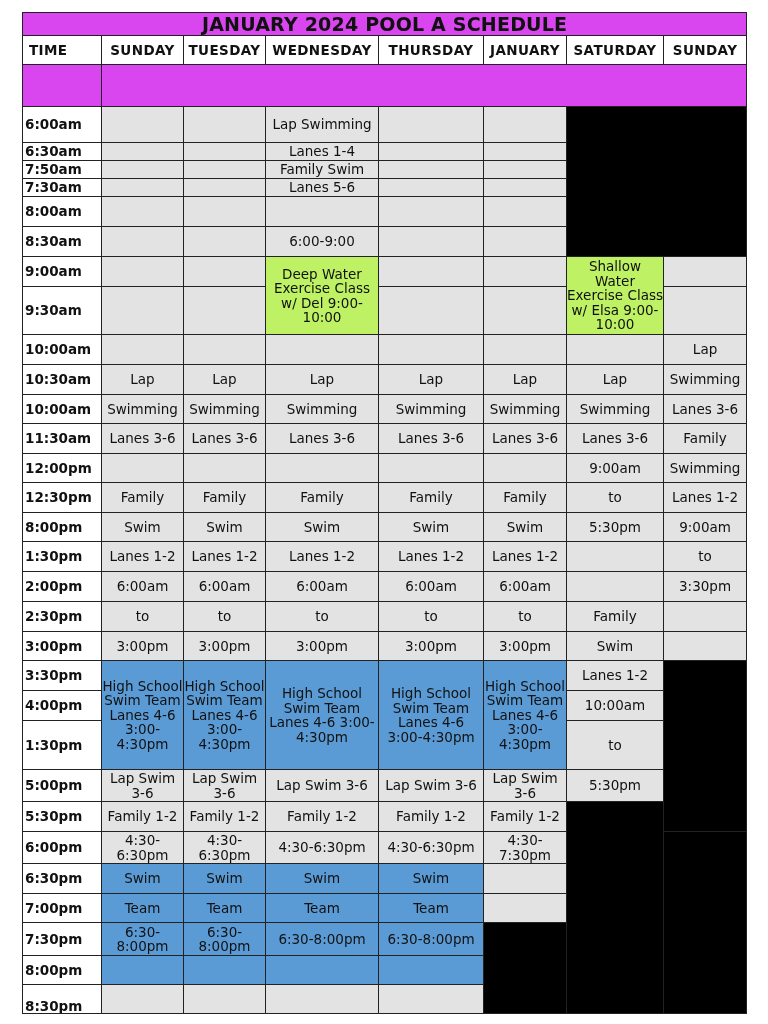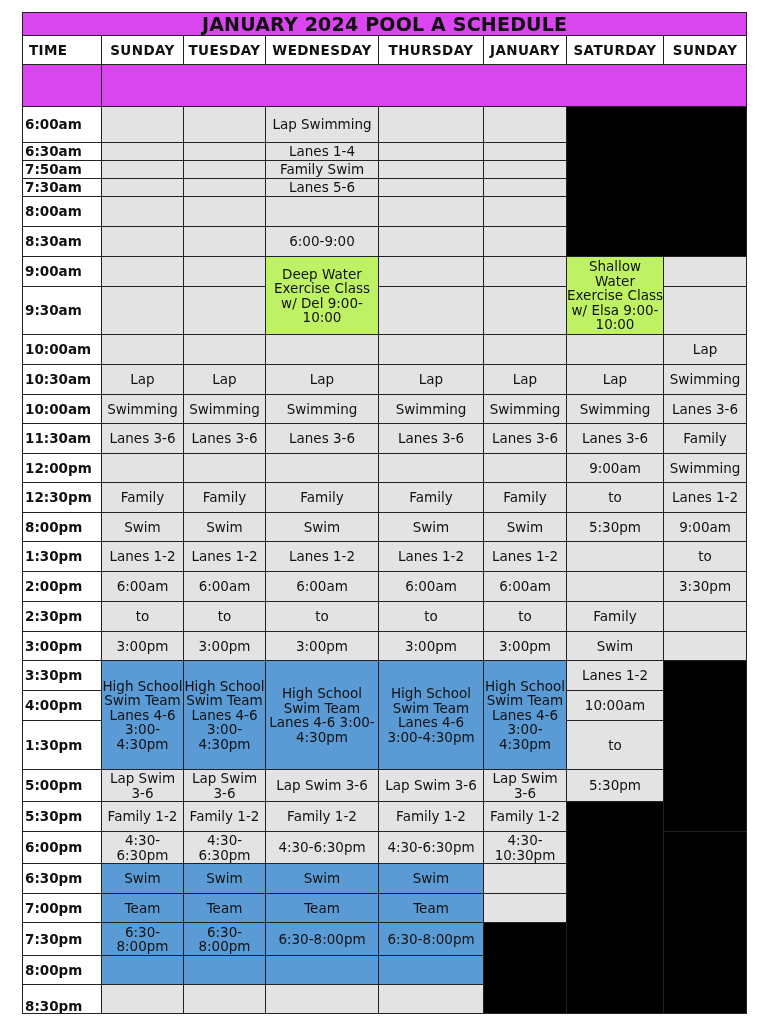--- a/index.html
+++ b/index.html
@@ -290,21 +290,21 @@
     <td class="g">Family 1-2</td>
     <td class="k" rowspan="7"></td>
   </tr>
 
   <tr style="height:32px">
     <td class="time">6:00pm</td>
     <td class="g">4:30-6:30pm</td>
     <td class="g">4:30-6:30pm</td>
     <td class="g">4:30-6:30pm</td>
     <td class="g">4:30-6:30pm</td>
-    <td class="g">4:30-10:30pm</td>
+    <td class="g">4:30-7:30pm</td>
     <td class="k" rowspan="6"></td>
   </tr>
 
   <tr style="height:30px">
     <td class="time">6:30pm</td>
     <td class="b">Swim</td>
     <td class="b">Swim</td>
     <td class="b">Swim</td>
     <td class="b">Swim</td>
     <td class="g"></td>

